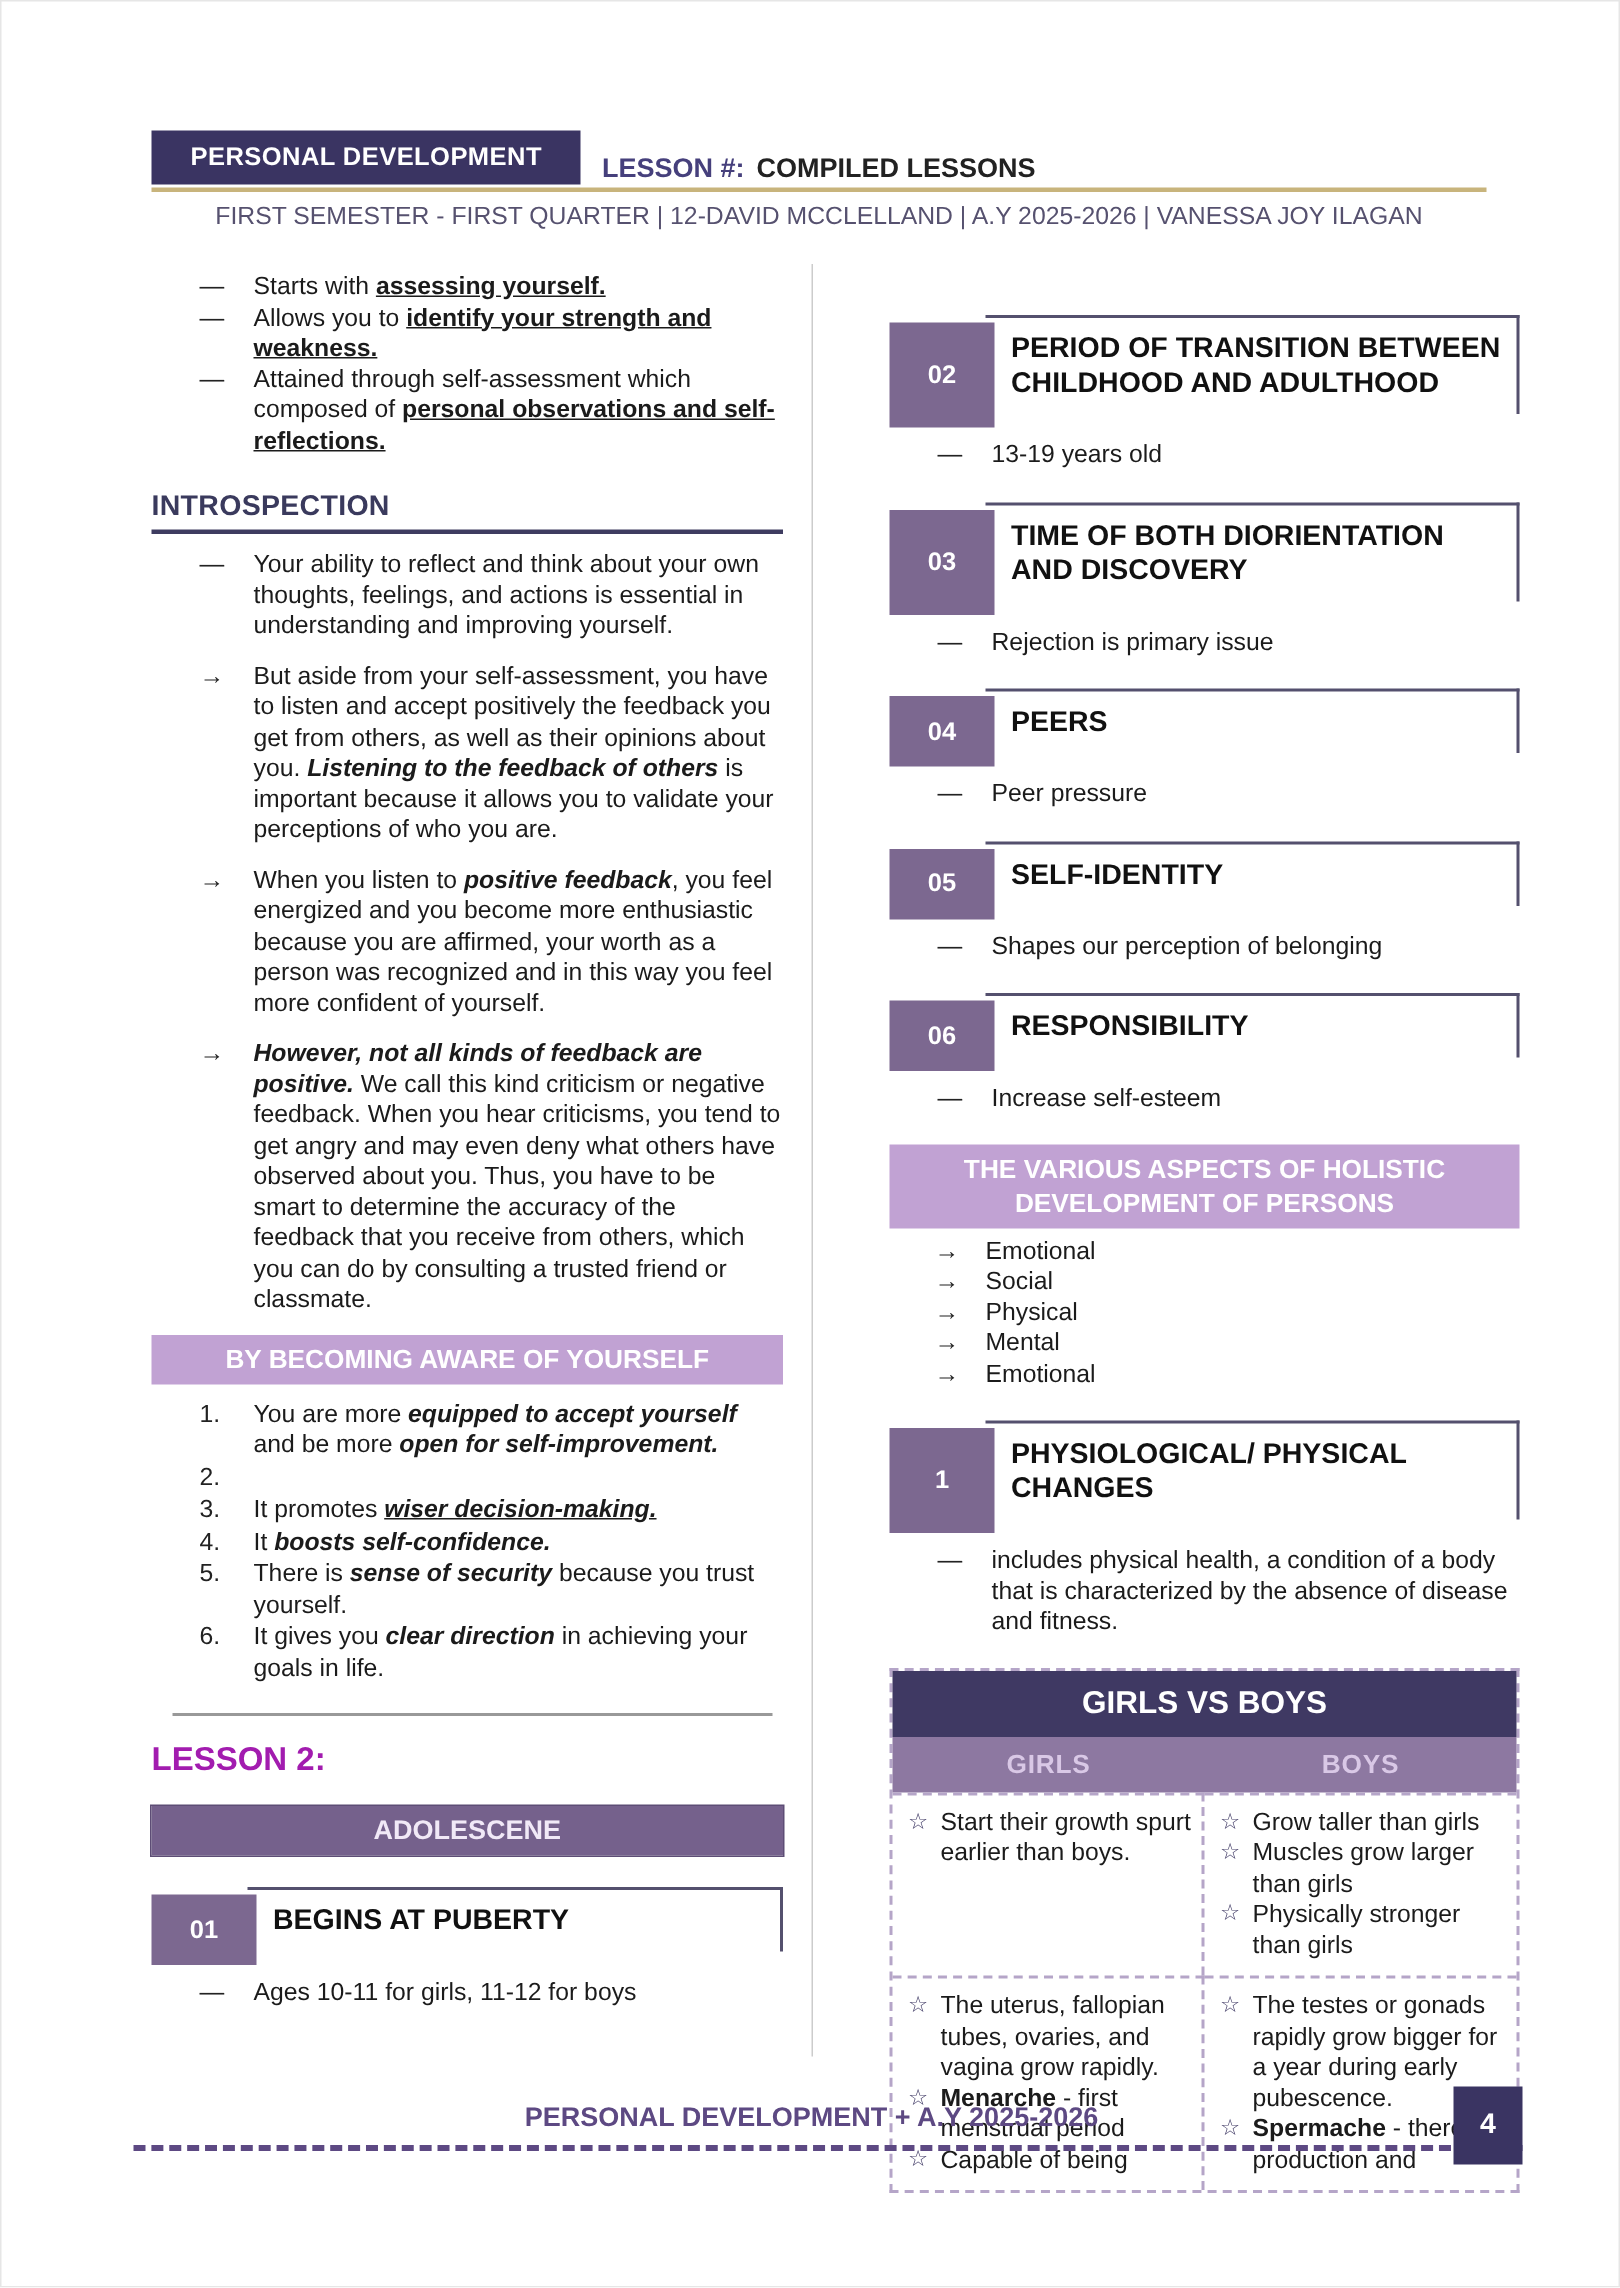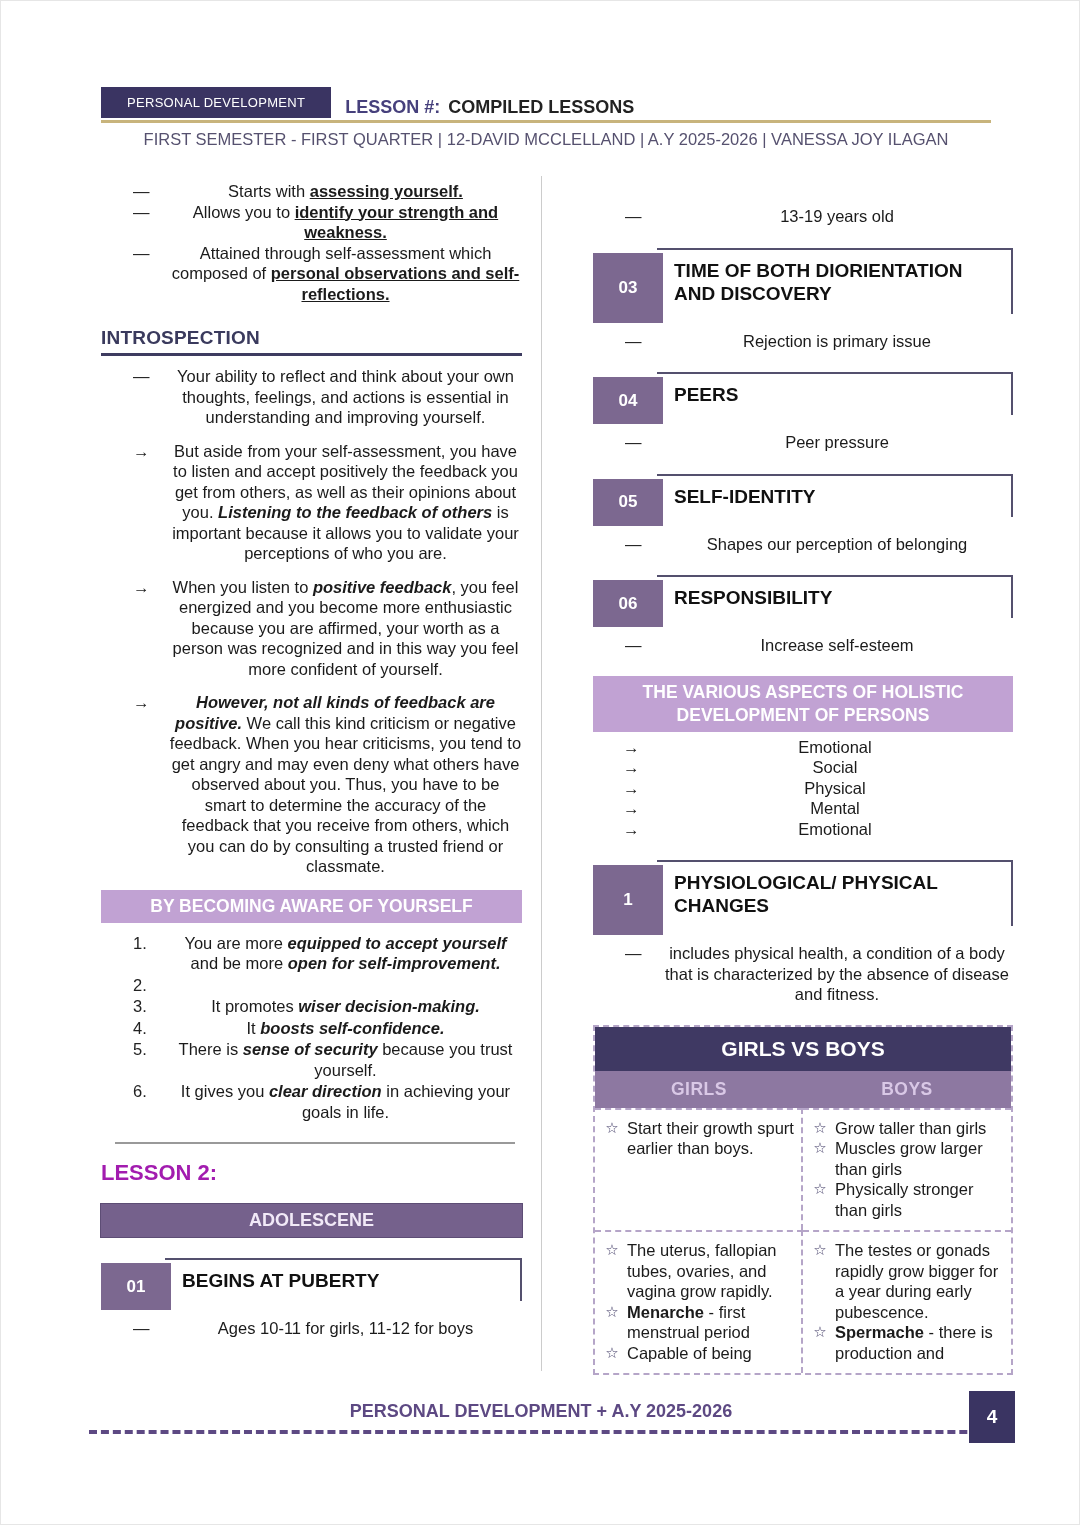--- a/index.html
+++ b/index.html
@@ -2,36 +2,36 @@
 <html style="--c-dark: #3a3462; --c-num: #7c6890; --c-banner: #c1a2d3; --c-mid: #75618c; --c-gold: #c8b47c; --c-foot: #5d4983;"><head>
 <meta charset="utf-8">
 <style>
   html,body{margin:0;padding:0;background:#fff;}
   .page{position:relative;width:1080px;height:1525px;background:#fff;overflow:hidden;
         font-family:"Liberation Sans",sans-serif;color:#1b1b1b;box-sizing:border-box;border:1px solid #e6e6e6;}
 
   
   .hdr{position:absolute;left:100px;top:86px;width:890px;}
   .hdr-row{display:flex;align-items:stretch;border-bottom:3px solid var(--c-gold,#c8b47c);padding-bottom:2px;}
-  .badge{background:var(--c-dark,#3a3462);color:#fff;font-weight:400;font-size:13px;
+  .badge{background:var(--c-dark,#3a3462);color:#fff;font-weight:700;font-size:17px;
          padding:8px 26px;display:flex;align-items:center;letter-spacing:.3px;}
   .lesson-line{display:flex;align-items:flex-end;margin-left:14px;font-size:18px;font-weight:700;}
   .lesson-prefix{color:#46407c;margin-right:8px;}
   .lesson-title{color:#222;}
   .subtitle{text-align:center;color:#56516f;font-size:16.5px;margin-top:7px;}
 
   
   .col-l{position:absolute;left:100px;top:180px;width:421px;}
   .col-r{position:absolute;left:592px;top:188px;width:420px;}
   .vdiv{position:absolute;left:540px;top:175px;width:1px;height:1195px;background:#cccccc;}
 
   
   .li{display:flex;font-size:16.5px;line-height:20.5px;}
   .li .mk{flex:none;width:36px;margin-left:32px;color:#222;}
-  .li .tx{flex:1;text-align:center;}
+  .li .tx{flex:1;}
   .para{margin-bottom:13px;}
   .note{margin-top:17px;margin-bottom:20px;}
   .tight .mk{margin-left:30px;width:34px;}
   .ol-list .li{margin-bottom:1px;}
 
   
   .h-introspection{margin-top:23px;font-size:19px;font-weight:700;color:#3a3a5d;
                    border-bottom:3.5px solid #3e3c60;padding-bottom:4px;letter-spacing:.2px;}
   .intro-pad{margin-top:10px;}
   .banner-light{background:var(--c-banner,#c1a2d3);color:#fff;font-weight:700;text-align:center;
@@ -128,21 +128,21 @@
     <div id="aware-list" class="ol-list intro-pad">
         <div class="li">
           <span class="mk">1.</span>
           <span class="tx"><span>You are more </span><span style="font-weight: 700; font-style: italic;">equipped to accept yourself</span><span> and be more </span><span style="font-weight: 700; font-style: italic;">open for self-improvement.</span></span>
         </div>
         <div class="li">
           <span class="mk">2.</span>
         </div>
         <div class="li">
           <span class="mk">3.</span>
-          <span class="tx"><span>It promotes </span><span style="font-weight: 700; font-style: italic;">wiser decision-making.</span></span>
+          <span class="tx"><span>It promotes </span><span style="font-weight: 700; font-style: italic; text-decoration: underline;">wiser decision-making.</span></span>
         </div>
         <div class="li">
           <span class="mk">4.</span>
           <span class="tx"><span>It </span><span style="font-weight: 700; font-style: italic;">boosts self-confidence.</span></span>
         </div>
         <div class="li">
           <span class="mk">5.</span>
           <span class="tx"><span>There is </span><span style="font-weight: 700; font-style: italic;">sense of security</span><span> because you trust yourself.</span></span>
         </div>
         <div class="li">
@@ -163,20 +163,26 @@
         </div>
         <div class="li note">
           <span class="mk">—</span>
           <span class="tx"><span>Ages 10-11 for girls, 11-12 for boys</span></span>
         </div>
       </div>
   </div>
 
   <div class="col-r">
     <div id="right-sections">
+        <div class="sec">
+          <div class="frame">
+            <div class="title">PERIOD OF TRANSITION BETWEEN CHILDHOOD AND ADULTHOOD</div>
+          </div>
+          <div class="num">02</div>
+        </div>
         <div class="li note">
           <span class="mk">—</span>
           <span class="tx"><span>13-19 years old</span></span>
         </div>
         <div class="sec">
           <div class="frame">
             <div class="title">TIME OF BOTH DIORIENTATION AND DISCOVERY</div>
           </div>
           <div class="num">03</div>
         </div>

